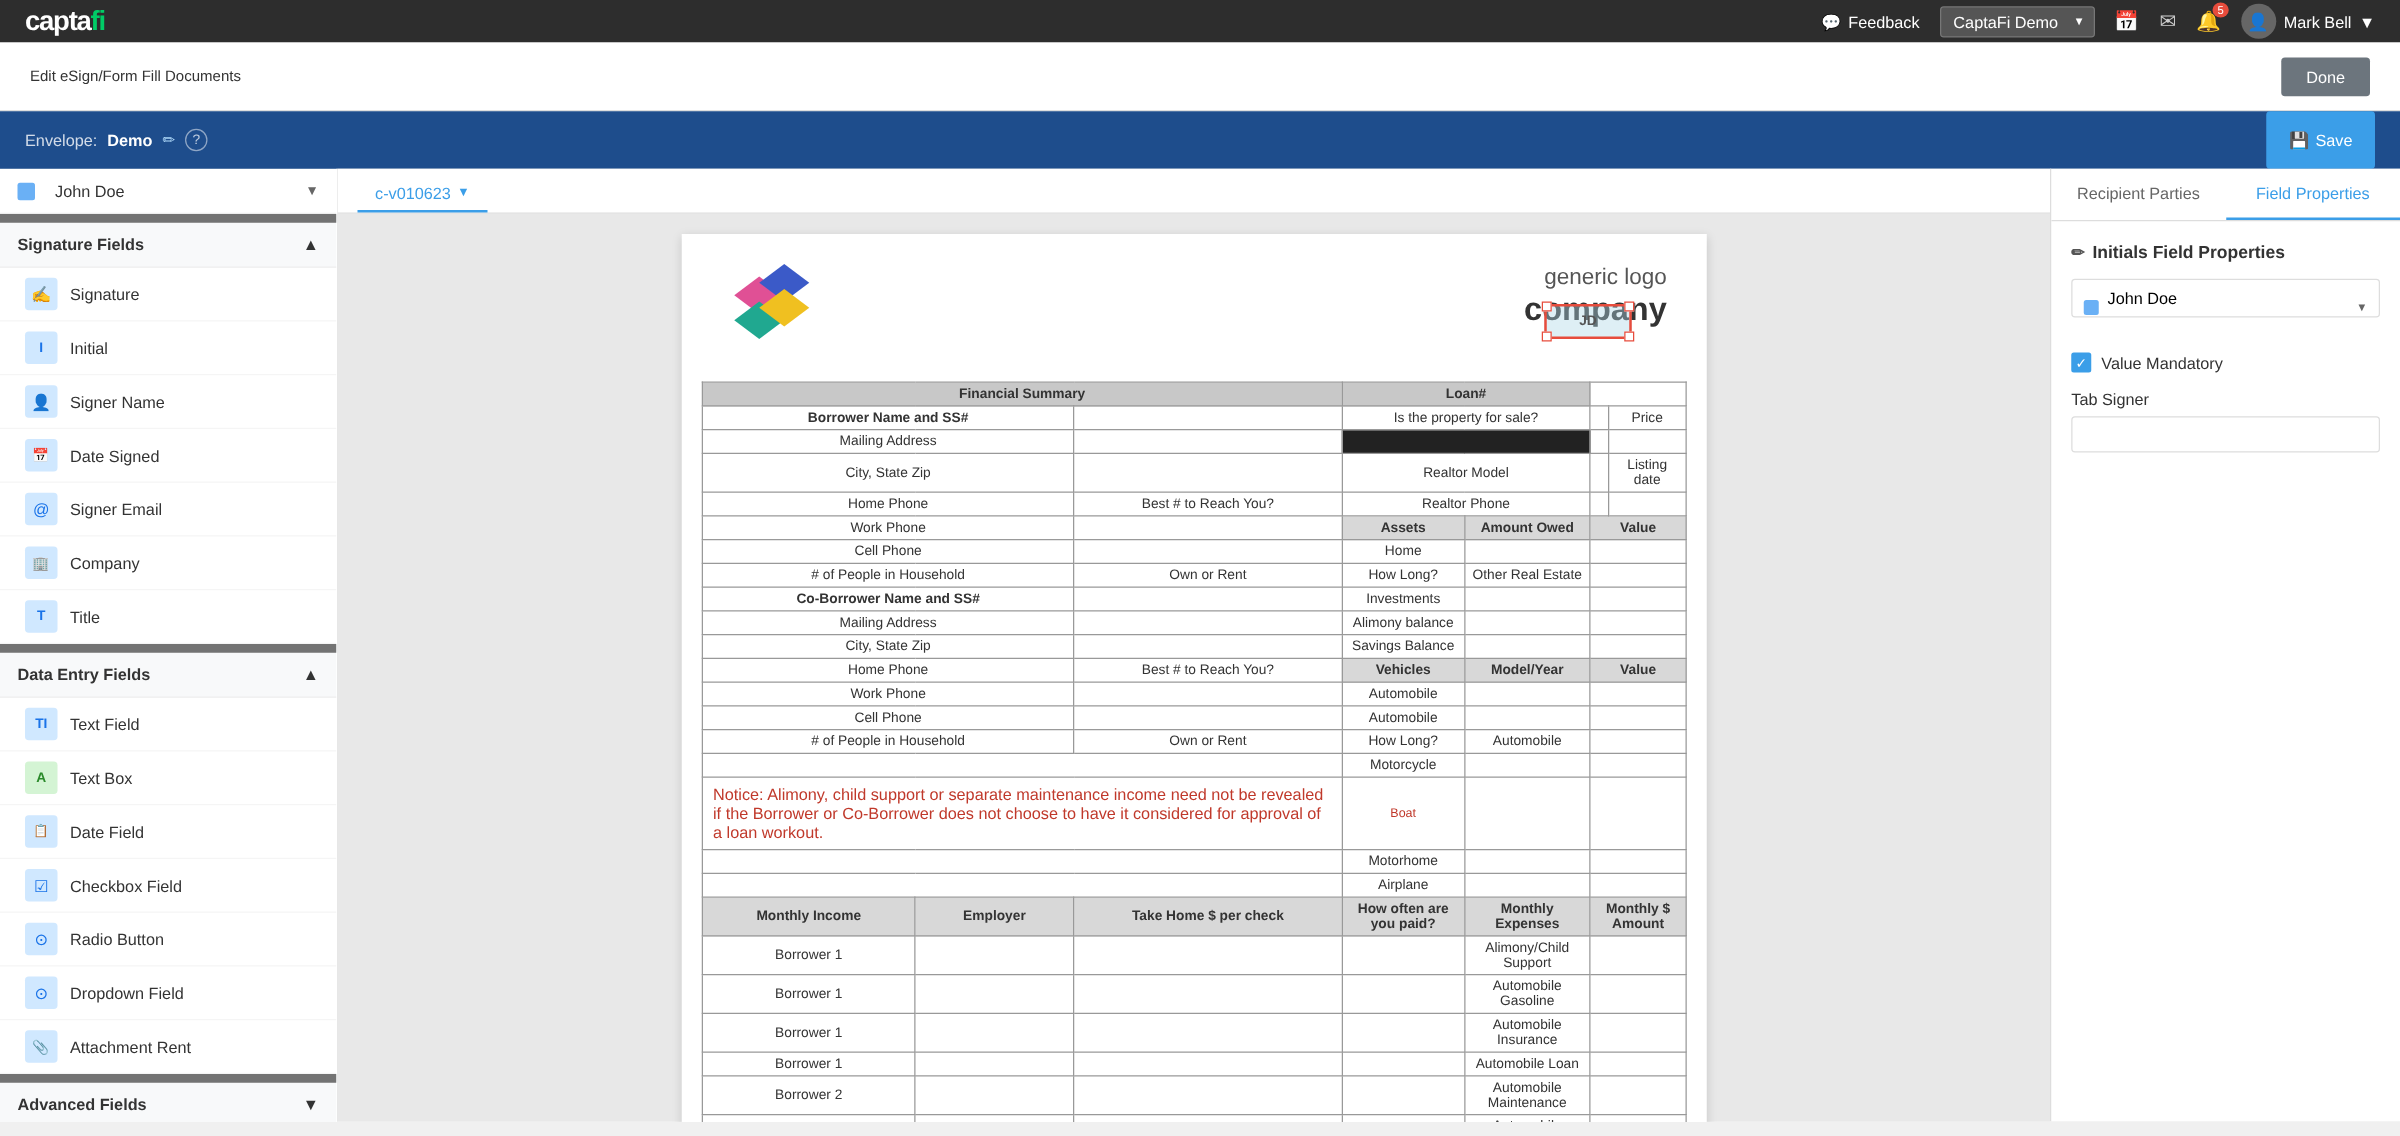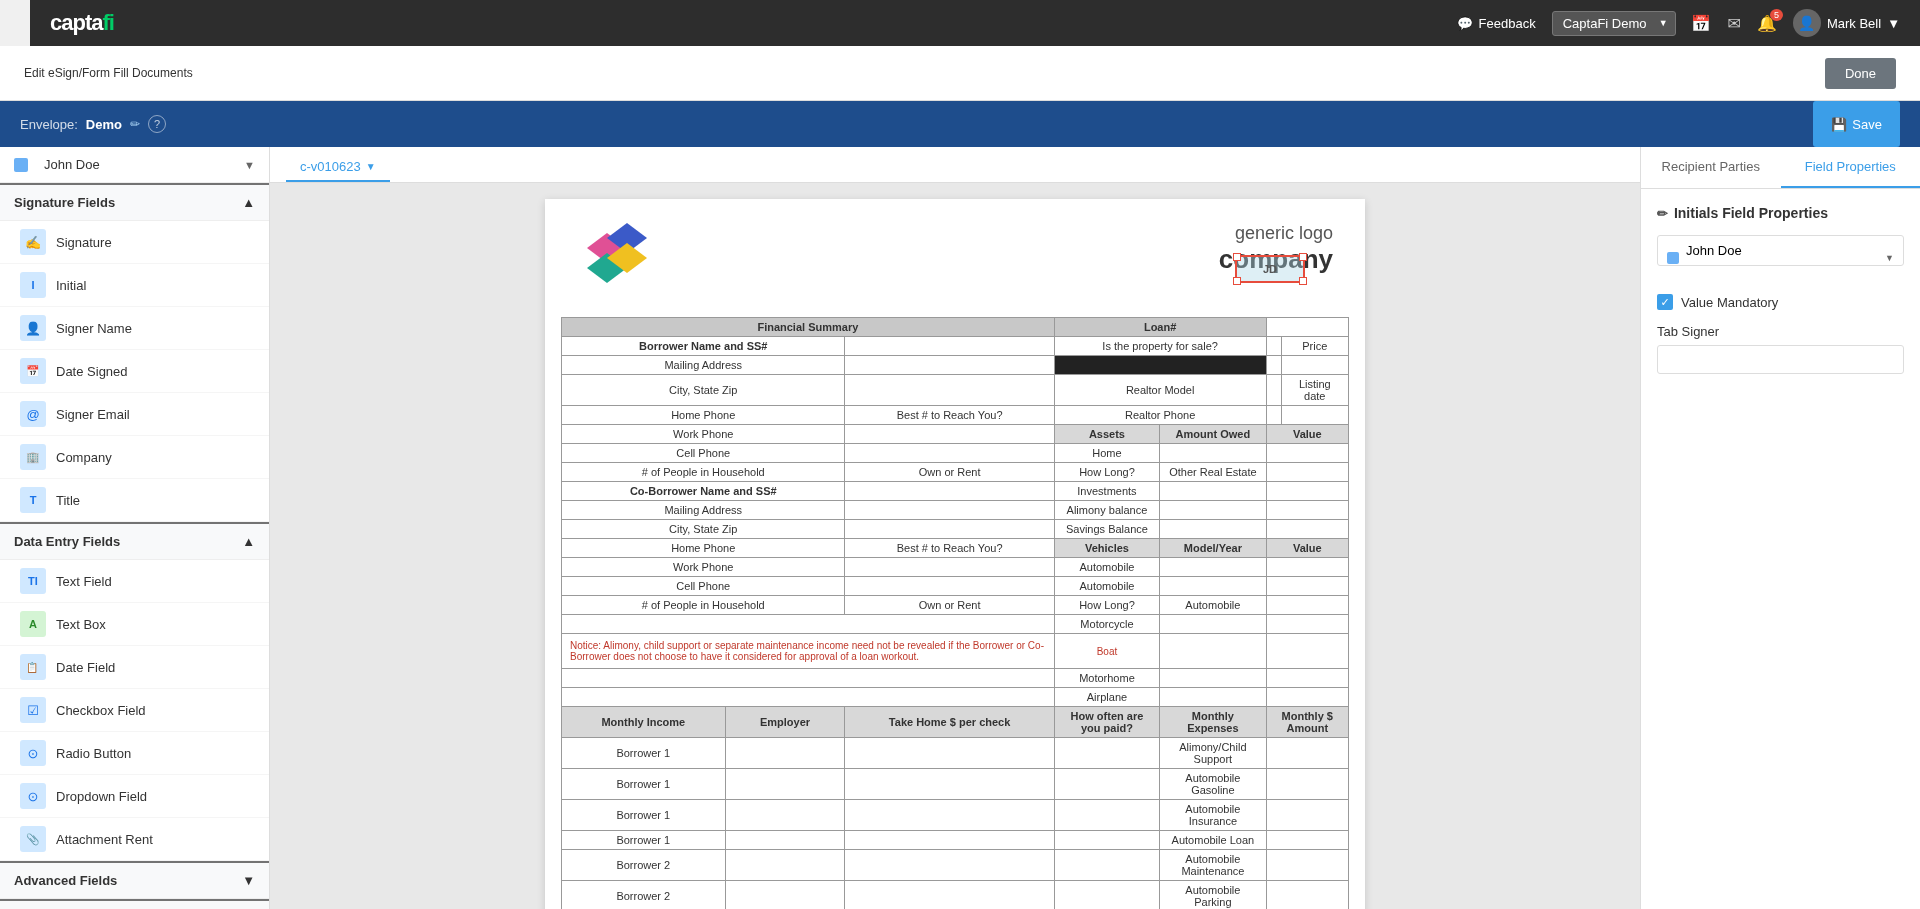--- a/index.html
+++ b/index.html
@@ -1,26 +1,25 @@
 <!DOCTYPE html>
 <html><head>
   <meta charset="utf-8">
   <style>
     * { box-sizing: border-box; margin: 0; padding: 0; }
     body { font-family: Arial, sans-serif; font-size: 13px; background: #f0f0f0; color: #333; overflow: hidden; width: 1920px; height: 909px; }
 
     
     .top-nav {
       background: #2d2d2d;
-      height: 46px;
+      height: 34px;
       display: flex;
       align-items: center;
       padding: 0 20px;
       justify-content: space-between;
-      margin-left: 30px;
     }
     .top-nav-logo {
       color: white;
       font-size: 22px;
       font-weight: bold;
       letter-spacing: -1px;
     }
     .top-nav-logo span { color: #00cc66; }
     .top-nav-right {
       display: flex;
@@ -157,21 +156,21 @@
     .recipient-name { font-size: 13px; }
     .chevron { font-size: 11px; color: #666; }
 
     
     .field-section-header {
       display: flex;
       align-items: center;
       justify-content: space-between;
       padding: 10px 14px;
       background: #f8f9fa;
-      border-top: 2px solid #737373;
+      border-top: 7px solid #737373;
       border-bottom: 1px solid #eee;
       cursor: pointer;
       font-weight: 600;
       font-size: 13px;
     }
     .field-item {
       display: flex;
       align-items: center;
       gap: 10px;
       padding: 8px 14px 8px 20px;
@@ -685,21 +684,21 @@
                   <td>Automobile</td>
                   <td colspan="2"></td>
                 </tr>
                 <tr>
                   <td colspan="3"></td>
                   <td>Motorcycle</td>
                   <td></td>
                   <td colspan="2"></td>
                 </tr>
                 <tr class="notice-row">
-                  <td colspan="3" style="color:#c0392b;font-size:10px;text-align:left;padding:6px 8px;">Notice: Alimony, child support or separate maintenance income need not be revealed if the Borrower or Co-Borrower does not choose to have it considered for approval of a loan workout.</td>
+                  <td colspan="3" style="color:#c0392b;font-size:13px;text-align:left;padding:6px 8px;">Notice: Alimony, child support or separate maintenance income need not be revealed if the Borrower or Co-Borrower does not choose to have it considered for approval of a loan workout.</td>
                   <td>Boat</td>
                   <td></td>
                   <td colspan="2"></td>
                 </tr>
                 <tr>
                   <td colspan="3"></td>
                   <td>Motorhome</td>
                   <td></td>
                   <td colspan="2"></td>
                 </tr>

